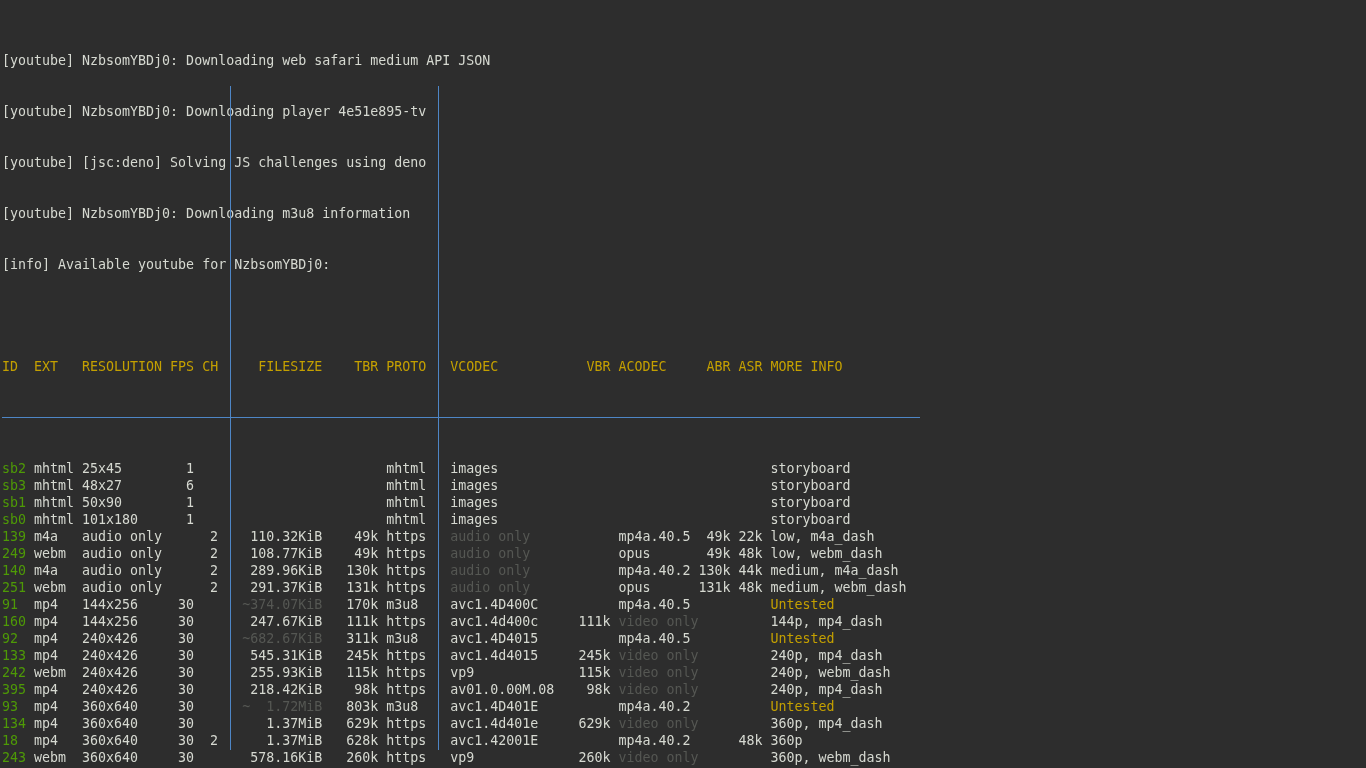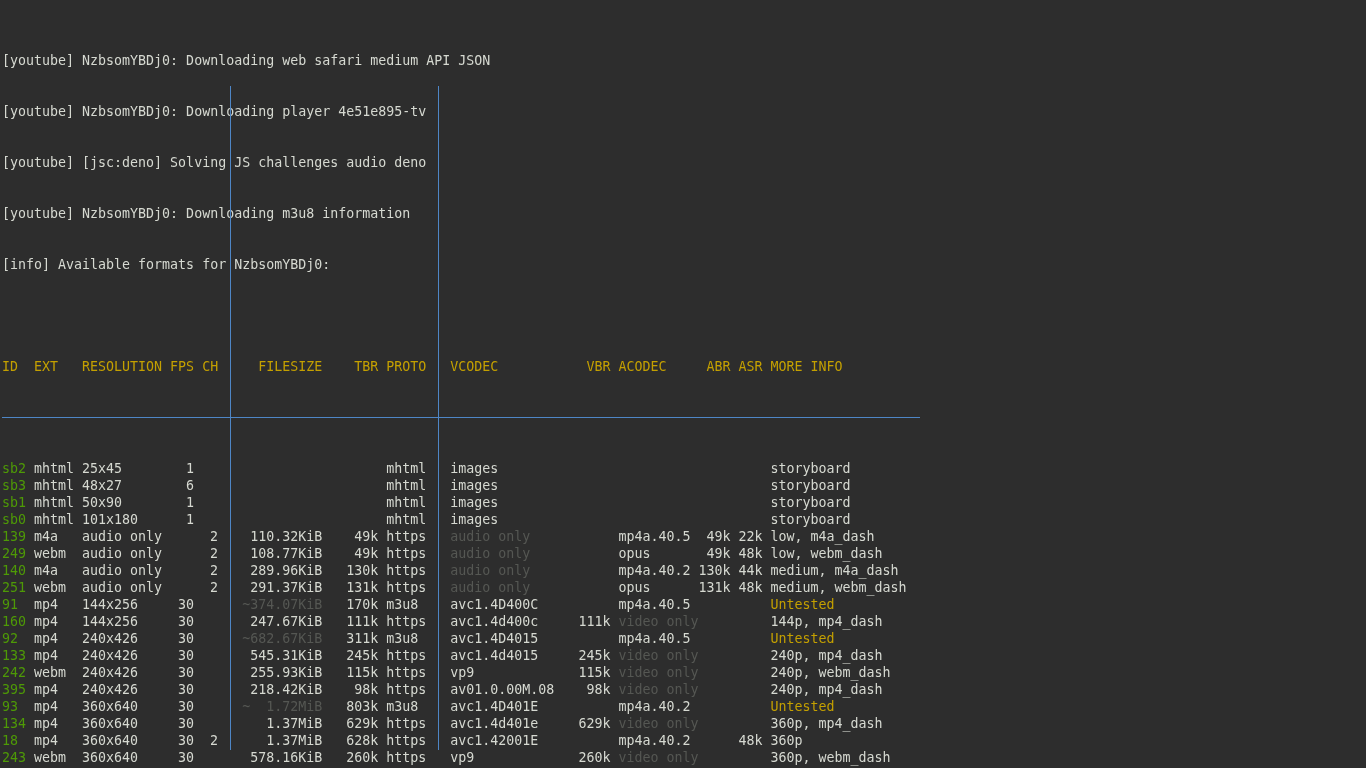--- a/index.html
+++ b/index.html
@@ -29,23 +29,23 @@
   .vbar2{left:calc(2px + 54.42ch);}
   .hline{position:absolute;left:0;top:7.5px;width:918px;height:1.5px;background:var(--separator-blue);}
 </style>
 </head>
 <body>
 
 <div class="terminal">
 
   <div class="line">[youtube] NzbsomYBDj0: Downloading web safari medium API JSON</div>
   <div class="line">[youtube] NzbsomYBDj0: Downloading player 4e51e895-tv</div>
-  <div class="line">[youtube] [jsc:deno] Solving JS challenges audio deno</div>
+  <div class="line">[youtube] [jsc:deno] Solving JS challenges using deno</div>
   <div class="line">[youtube] NzbsomYBDj0: Downloading m3u8 information</div>
-  <div class="line">[info] Available formats for NzbsomYBDj0:</div>
+  <div class="line">[info] Available youtube for NzbsomYBDj0:</div>
 
   <div>
     <div id="table-head"><div class="trow"><span class="f c-yellow" style="left: 0ch; width: 3ch;">ID</span><span class="f c-yellow" style="left: 4ch; width: 5ch;">EXT</span><span class="f c-yellow" style="left: 10ch; width: 10ch;">RESOLUTION</span><span class="f a-r c-yellow" style="left: 21ch; width: 3ch;">FPS</span><span class="f a-r c-yellow" style="left: 25ch; width: 2ch;">CH</span><span class="f a-r c-yellow" style="left: 30ch; width: 10ch;">FILESIZE</span><span class="f a-r c-yellow" style="left: 41ch; width: 6ch;">TBR</span><span class="f c-yellow" style="left: 48ch; width: 5ch;">PROTO</span><span class="f c-yellow" style="left: 56ch; width: 13ch;">VCODEC</span><span class="f a-r c-yellow" style="left: 70ch; width: 6ch;">VBR</span><span class="f c-yellow" style="left: 77ch; width: 9ch;">ACODEC</span><span class="f a-r c-yellow" style="left: 87ch; width: 4ch;">ABR</span><span class="f a-r c-yellow" style="left: 92ch; width: 3ch;">ASR</span><span class="f c-yellow" style="left: 96ch; width: 21ch;">MORE INFO</span></div></div>
     <div class="trow">
       <div class="hline"></div>
     </div>
     <div id="table-body"><div class="trow"><span class="f c-green" style="left: 0ch; width: 3ch;">sb2</span><span class="f" style="left: 4ch; width: 5ch;">mhtml</span><span class="f" style="left: 10ch; width: 10ch;">25x45</span><span class="f a-r" style="left: 21ch; width: 3ch;">1</span><span class="f" style="left: 48ch; width: 5ch;">mhtml</span><span class="f" style="left: 56ch; width: 13ch;">images</span><span class="f" style="left: 96ch; width: 21ch;">storyboard</span></div><div class="trow"><span class="f c-green" style="left: 0ch; width: 3ch;">sb3</span><span class="f" style="left: 4ch; width: 5ch;">mhtml</span><span class="f" style="left: 10ch; width: 10ch;">48x27</span><span class="f a-r" style="left: 21ch; width: 3ch;">6</span><span class="f" style="left: 48ch; width: 5ch;">mhtml</span><span class="f" style="left: 56ch; width: 13ch;">images</span><span class="f" style="left: 96ch; width: 21ch;">storyboard</span></div><div class="trow"><span class="f c-green" style="left: 0ch; width: 3ch;">sb1</span><span class="f" style="left: 4ch; width: 5ch;">mhtml</span><span class="f" style="left: 10ch; width: 10ch;">50x90</span><span class="f a-r" style="left: 21ch; width: 3ch;">1</span><span class="f" style="left: 48ch; width: 5ch;">mhtml</span><span class="f" style="left: 56ch; width: 13ch;">images</span><span class="f" style="left: 96ch; width: 21ch;">storyboard</span></div><div class="trow"><span class="f c-green" style="left: 0ch; width: 3ch;">sb0</span><span class="f" style="left: 4ch; width: 5ch;">mhtml</span><span class="f" style="left: 10ch; width: 10ch;">101x180</span><span class="f a-r" style="left: 21ch; width: 3ch;">1</span><span class="f" style="left: 48ch; width: 5ch;">mhtml</span><span class="f" style="left: 56ch; width: 13ch;">images</span><span class="f" style="left: 96ch; width: 21ch;">storyboard</span></div><div class="trow"><span class="f c-green" style="left: 0ch; width: 3ch;">139</span><span class="f" style="left: 4ch; width: 5ch;">m4a</span><span class="f" style="left: 10ch; width: 10ch;">audio only</span><span class="f a-r" style="left: 25ch; width: 2ch;">2</span><span class="f a-r" style="left: 30ch; width: 10ch;">110.32KiB</span><span class="f a-r" style="left: 41ch; width: 6ch;">49k</span><span class="f" style="left: 48ch; width: 5ch;">https</span><span class="f c-dim" style="left: 56ch; width: 13ch;">audio only</span><span class="f" style="left: 77ch; width: 9ch;">mp4a.40.5</span><span class="f a-r" style="left: 87ch; width: 4ch;">49k</span><span class="f a-r" style="left: 92ch; width: 3ch;">22k</span><span class="f" style="left: 96ch; width: 21ch;">low, m4a_dash</span></div><div class="trow"><span class="f c-green" style="left: 0ch; width: 3ch;">249</span><span class="f" style="left: 4ch; width: 5ch;">webm</span><span class="f" style="left: 10ch; width: 10ch;">audio only</span><span class="f a-r" style="left: 25ch; width: 2ch;">2</span><span class="f a-r" style="left: 30ch; width: 10ch;">108.77KiB</span><span class="f a-r" style="left: 41ch; width: 6ch;">49k</span><span class="f" style="left: 48ch; width: 5ch;">https</span><span class="f c-dim" style="left: 56ch; width: 13ch;">audio only</span><span class="f" style="left: 77ch; width: 9ch;">opus</span><span class="f a-r" style="left: 87ch; width: 4ch;">49k</span><span class="f a-r" style="left: 92ch; width: 3ch;">48k</span><span class="f" style="left: 96ch; width: 21ch;">low, webm_dash</span></div><div class="trow"><span class="f c-green" style="left: 0ch; width: 3ch;">140</span><span class="f" style="left: 4ch; width: 5ch;">m4a</span><span class="f" style="left: 10ch; width: 10ch;">audio only</span><span class="f a-r" style="left: 25ch; width: 2ch;">2</span><span class="f a-r" style="left: 30ch; width: 10ch;">289.96KiB</span><span class="f a-r" style="left: 41ch; width: 6ch;">130k</span><span class="f" style="left: 48ch; width: 5ch;">https</span><span class="f c-dim" style="left: 56ch; width: 13ch;">audio only</span><span class="f" style="left: 77ch; width: 9ch;">mp4a.40.2</span><span class="f a-r" style="left: 87ch; width: 4ch;">130k</span><span class="f a-r" style="left: 92ch; width: 3ch;">44k</span><span class="f" style="left: 96ch; width: 21ch;">medium, m4a_dash</span></div><div class="trow"><span class="f c-green" style="left: 0ch; width: 3ch;">251</span><span class="f" style="left: 4ch; width: 5ch;">webm</span><span class="f" style="left: 10ch; width: 10ch;">audio only</span><span class="f a-r" style="left: 25ch; width: 2ch;">2</span><span class="f a-r" style="left: 30ch; width: 10ch;">291.37KiB</span><span class="f a-r" style="left: 41ch; width: 6ch;">131k</span><span class="f" style="left: 48ch; width: 5ch;">https</span><span class="f c-dim" style="left: 56ch; width: 13ch;">audio only</span><span class="f" style="left: 77ch; width: 9ch;">opus</span><span class="f a-r" style="left: 87ch; width: 4ch;">131k</span><span class="f a-r" style="left: 92ch; width: 3ch;">48k</span><span class="f" style="left: 96ch; width: 21ch;">medium, webm_dash</span></div><div class="trow"><span class="f c-green" style="left: 0ch; width: 3ch;">91</span><span class="f" style="left: 4ch; width: 5ch;">mp4</span><span class="f" style="left: 10ch; width: 10ch;">144x256</span><span class="f a-r" style="left: 21ch; width: 3ch;">30</span><span class="f a-r c-dim" style="left: 30ch; width: 10ch;">~374.07KiB</span><span class="f a-r" style="left: 41ch; width: 6ch;">170k</span><span class="f" style="left: 48ch; width: 5ch;">m3u8</span><span class="f" style="left: 56ch; width: 13ch;">avc1.4D400C</span><span class="f" style="left: 77ch; width: 9ch;">mp4a.40.5</span><span class="f c-yellow" style="left: 96ch; width: 21ch;">Untested</span></div><div class="trow"><span class="f c-green" style="left: 0ch; width: 3ch;">160</span><span class="f" style="left: 4ch; width: 5ch;">mp4</span><span class="f" style="left: 10ch; width: 10ch;">144x256</span><span class="f a-r" style="left: 21ch; width: 3ch;">30</span><span class="f a-r" style="left: 30ch; width: 10ch;">247.67KiB</span><span class="f a-r" style="left: 41ch; width: 6ch;">111k</span><span class="f" style="left: 48ch; width: 5ch;">https</span><span class="f" style="left: 56ch; width: 13ch;">avc1.4d400c</span><span class="f a-r" style="left: 70ch; width: 6ch;">111k</span><span class="f c-dim" style="left: 77ch; width: 9ch;">video only</span><span class="f" style="left: 96ch; width: 21ch;">144p, mp4_dash</span></div><div class="trow"><span class="f c-green" style="left: 0ch; width: 3ch;">92</span><span class="f" style="left: 4ch; width: 5ch;">mp4</span><span class="f" style="left: 10ch; width: 10ch;">240x426</span><span class="f a-r" style="left: 21ch; width: 3ch;">30</span><span class="f a-r c-dim" style="left: 30ch; width: 10ch;">~682.67KiB</span><span class="f a-r" style="left: 41ch; width: 6ch;">311k</span><span class="f" style="left: 48ch; width: 5ch;">m3u8</span><span class="f" style="left: 56ch; width: 13ch;">avc1.4D4015</span><span class="f" style="left: 77ch; width: 9ch;">mp4a.40.5</span><span class="f c-yellow" style="left: 96ch; width: 21ch;">Untested</span></div><div class="trow"><span class="f c-green" style="left: 0ch; width: 3ch;">133</span><span class="f" style="left: 4ch; width: 5ch;">mp4</span><span class="f" style="left: 10ch; width: 10ch;">240x426</span><span class="f a-r" style="left: 21ch; width: 3ch;">30</span><span class="f a-r" style="left: 30ch; width: 10ch;">545.31KiB</span><span class="f a-r" style="left: 41ch; width: 6ch;">245k</span><span class="f" style="left: 48ch; width: 5ch;">https</span><span class="f" style="left: 56ch; width: 13ch;">avc1.4d4015</span><span class="f a-r" style="left: 70ch; width: 6ch;">245k</span><span class="f c-dim" style="left: 77ch; width: 9ch;">video only</span><span class="f" style="left: 96ch; width: 21ch;">240p, mp4_dash</span></div><div class="trow"><span class="f c-green" style="left: 0ch; width: 3ch;">242</span><span class="f" style="left: 4ch; width: 5ch;">webm</span><span class="f" style="left: 10ch; width: 10ch;">240x426</span><span class="f a-r" style="left: 21ch; width: 3ch;">30</span><span class="f a-r" style="left: 30ch; width: 10ch;">255.93KiB</span><span class="f a-r" style="left: 41ch; width: 6ch;">115k</span><span class="f" style="left: 48ch; width: 5ch;">https</span><span class="f" style="left: 56ch; width: 13ch;">vp9</span><span class="f a-r" style="left: 70ch; width: 6ch;">115k</span><span class="f c-dim" style="left: 77ch; width: 9ch;">video only</span><span class="f" style="left: 96ch; width: 21ch;">240p, webm_dash</span></div><div class="trow"><span class="f c-green" style="left: 0ch; width: 3ch;">395</span><span class="f" style="left: 4ch; width: 5ch;">mp4</span><span class="f" style="left: 10ch; width: 10ch;">240x426</span><span class="f a-r" style="left: 21ch; width: 3ch;">30</span><span class="f a-r" style="left: 30ch; width: 10ch;">218.42KiB</span><span class="f a-r" style="left: 41ch; width: 6ch;">98k</span><span class="f" style="left: 48ch; width: 5ch;">https</span><span class="f" style="left: 56ch; width: 13ch;">av01.0.00M.08</span><span class="f a-r" style="left: 70ch; width: 6ch;">98k</span><span class="f c-dim" style="left: 77ch; width: 9ch;">video only</span><span class="f" style="left: 96ch; width: 21ch;">240p, mp4_dash</span></div><div class="trow"><span class="f c-green" style="left: 0ch; width: 3ch;">93</span><span class="f" style="left: 4ch; width: 5ch;">mp4</span><span class="f" style="left: 10ch; width: 10ch;">360x640</span><span class="f a-r" style="left: 21ch; width: 3ch;">30</span><span class="f a-r c-dim" style="left: 30ch; width: 10ch;">~  1.72MiB</span><span class="f a-r" style="left: 41ch; width: 6ch;">803k</span><span class="f" style="left: 48ch; width: 5ch;">m3u8</span><span class="f" style="left: 56ch; width: 13ch;">avc1.4D401E</span><span class="f" style="left: 77ch; width: 9ch;">mp4a.40.2</span><span class="f c-yellow" style="left: 96ch; width: 21ch;">Untested</span></div><div class="trow"><span class="f c-green" style="left: 0ch; width: 3ch;">134</span><span class="f" style="left: 4ch; width: 5ch;">mp4</span><span class="f" style="left: 10ch; width: 10ch;">360x640</span><span class="f a-r" style="left: 21ch; width: 3ch;">30</span><span class="f a-r" style="left: 30ch; width: 10ch;">1.37MiB</span><span class="f a-r" style="left: 41ch; width: 6ch;">629k</span><span class="f" style="left: 48ch; width: 5ch;">https</span><span class="f" style="left: 56ch; width: 13ch;">avc1.4d401e</span><span class="f a-r" style="left: 70ch; width: 6ch;">629k</span><span class="f c-dim" style="left: 77ch; width: 9ch;">video only</span><span class="f" style="left: 96ch; width: 21ch;">360p, mp4_dash</span></div><div class="trow"><span class="f c-green" style="left: 0ch; width: 3ch;">18</span><span class="f" style="left: 4ch; width: 5ch;">mp4</span><span class="f" style="left: 10ch; width: 10ch;">360x640</span><span class="f a-r" style="left: 21ch; width: 3ch;">30</span><span class="f a-r" style="left: 25ch; width: 2ch;">2</span><span class="f a-r" style="left: 30ch; width: 10ch;">1.37MiB</span><span class="f a-r" style="left: 41ch; width: 6ch;">628k</span><span class="f" style="left: 48ch; width: 5ch;">https</span><span class="f" style="left: 56ch; width: 13ch;">avc1.42001E</span><span class="f" style="left: 77ch; width: 9ch;">mp4a.40.2</span><span class="f a-r" style="left: 92ch; width: 3ch;">48k</span><span class="f" style="left: 96ch; width: 21ch;">360p</span></div><div class="trow"><span class="f c-green" style="left: 0ch; width: 3ch;">243</span><span class="f" style="left: 4ch; width: 5ch;">webm</span><span class="f" style="left: 10ch; width: 10ch;">360x640</span><span class="f a-r" style="left: 21ch; width: 3ch;">30</span><span class="f a-r" style="left: 30ch; width: 10ch;">578.16KiB</span><span class="f a-r" style="left: 41ch; width: 6ch;">260k</span><span class="f" style="left: 48ch; width: 5ch;">https</span><span class="f" style="left: 56ch; width: 13ch;">vp9</span><span class="f a-r" style="left: 70ch; width: 6ch;">260k</span><span class="f c-dim" style="left: 77ch; width: 9ch;">video only</span><span class="f" style="left: 96ch; width: 21ch;">360p, webm_dash</span></div><div class="trow"><span class="f c-green" style="left: 0ch; width: 3ch;">396</span><span class="f" style="left: 4ch; width: 5ch;">mp4</span><span class="f" style="left: 10ch; width: 10ch;">360x640</span><span class="f a-r" style="left: 21ch; width: 3ch;">30</span><span class="f a-r" style="left: 30ch; width: 10ch;">693.09KiB</span><span class="f a-r" style="left: 41ch; width: 6ch;">312k</span><span class="f" style="left: 48ch; width: 5ch;">https</span><span class="f" style="left: 56ch; width: 13ch;">av01.0.01M.08</span><span class="f a-r" style="left: 70ch; width: 6ch;">312k</span><span class="f c-dim" style="left: 77ch; width: 9ch;">video only</span><span class="f" style="left: 96ch; width: 21ch;">360p, mp4_dash</span></div></div>
   </div>
 
   

